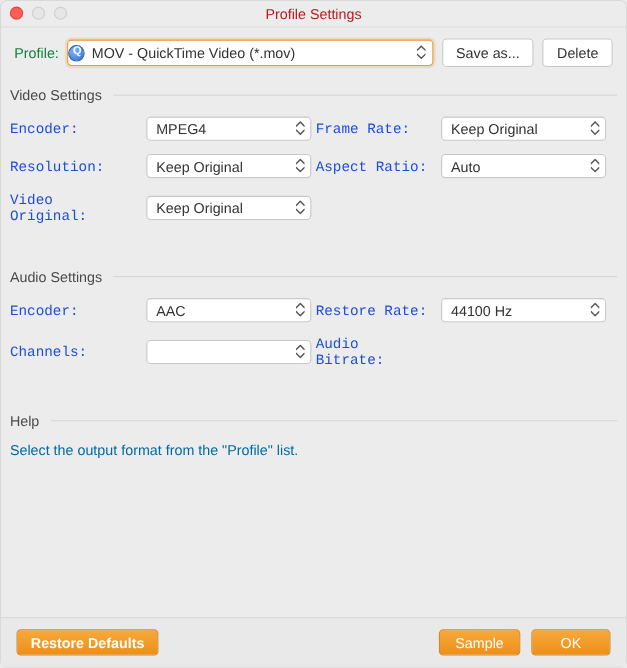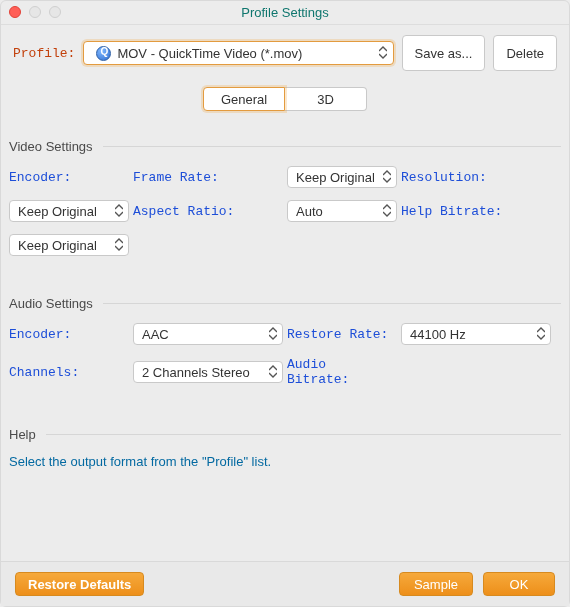--- a/index.html
+++ b/index.html
@@ -29,36 +29,36 @@
     position: absolute; left: 8px; top: 5px; display: flex; gap: 8px;
   }
   .traffic span {
     width: 12px; height: 12px; border-radius: 50%;
     display: inline-block;
   }
   .tl-close { background: #ff5f57; border: 0.5px solid #e24238; }
   .tl-min   { background: #e6e6e6; border: 0.5px solid #cfcfcf; }
   .tl-max   { background: #e6e6e6; border: 0.5px solid #cfcfcf; }
   .title {
-    width: 100%; text-align: center; font-size: 13px; color: #0f766e;
+    width: 100%; text-align: center; font-size: 13px; color: #b91c1c;
   }
 
   .toprow {
     display: flex; align-items: center; gap: 8px;
     padding: 10px 12px 8px 12px;
   }
-  .lbl-profile { color: #c2410c; font-family: Liberation Mono, monospace; }
+  .lbl-profile { color: #15803d; }
   .profile-select {
     flex: 1;
     height: 24px;
     border: 1px solid #e39b3f;
     border-radius: 4px;
     background: #fff;
     display: flex; align-items: center;
-    padding: 0 12px;
+    padding: 0 0;
     box-shadow: 0 0 0 2px rgba(241,162,61,0.25);
     position: relative;
   }
   .qicon {
     width: 15px; height: 15px; border-radius: 50%;
     background: radial-gradient(circle at 35% 30%, #7fb8ff, #2f6ed0);
     border: 1px solid #2c5fa6;
     margin-right: 6px;
     position: relative;
   }
@@ -66,21 +66,21 @@
     content:"Q"; position:absolute; left:3px; top:-1px;
     font-size:10px; font-weight:bold; color:#fff;
   }
   .profile-select .chev {
     position: absolute; right: 6px; top: 4px;
     display: flex; flex-direction: column; gap: 1px;
   }
   .chev svg { display:block; }
 
   .btn {
-    height: 36px;
+    height: 26px;
     border: 1px solid #c9c9c9;
     border-radius: 4px;
     background: #fff;
     padding: 0 12px;
     font-size: 13px;
     color: #333;
     display: inline-flex; align-items: center; justify-content: center;
     cursor: default;
     white-space: nowrap;
   }
@@ -188,33 +188,40 @@
           </svg>
         <svg width="8" height="6">
             <polyline points="0,1 4,5 8,1" fill="none" stroke="#555" stroke-width="1.3"></polyline>
           </svg>
       </span>
     </div>
     <div class="btn">Save as...</div>
     <div class="btn">Delete</div>
   </div>
 
-  <div class="segmented">
-    <div class="seg left active">General</div>
-    <div class="seg right">3D</div>
-  </div>
 
   <div class="content">
 
     <div class="group-head">
       <span class="gh-label">Video Settings</span>
       <span class="gh-line"></span>
     </div>
     <div class="form-grid">
       <span class="flabel">Encoder:</span>
+      <div class="select">
+        <span>MPEG4</span>
+        <span class="sch">
+          <svg width="8" height="6">
+              <polyline points="0,5 4,1 8,5" fill="none" stroke="#555" stroke-width="1.3"></polyline>
+            </svg>
+          <svg width="8" height="6">
+              <polyline points="0,1 4,5 8,1" fill="none" stroke="#555" stroke-width="1.3"></polyline>
+            </svg>
+        </span>
+      </div>
       <span class="flabel">Frame Rate:</span>
       <div class="select">
         <span>Keep Original</span>
         <span class="sch">
           <svg width="8" height="6">
               <polyline points="0,5 4,1 8,5" fill="none" stroke="#555" stroke-width="1.3"></polyline>
             </svg>
           <svg width="8" height="6">
               <polyline points="0,1 4,5 8,1" fill="none" stroke="#555" stroke-width="1.3"></polyline>
             </svg>
@@ -239,21 +246,21 @@
         <span class="sch">
           <svg width="8" height="6">
               <polyline points="0,5 4,1 8,5" fill="none" stroke="#555" stroke-width="1.3"></polyline>
             </svg>
           <svg width="8" height="6">
               <polyline points="0,1 4,5 8,1" fill="none" stroke="#555" stroke-width="1.3"></polyline>
             </svg>
         </span>
       </div>
 
-      <span class="flabel">Help Bitrate:</span>
+      <span class="flabel">Video Original:</span>
       <div class="select">
         <span>Keep Original</span>
         <span class="sch">
           <svg width="8" height="6">
               <polyline points="0,5 4,1 8,5" fill="none" stroke="#555" stroke-width="1.3"></polyline>
             </svg>
           <svg width="8" height="6">
               <polyline points="0,1 4,5 8,1" fill="none" stroke="#555" stroke-width="1.3"></polyline>
             </svg>
         </span>
@@ -289,21 +296,20 @@
               <polyline points="0,5 4,1 8,5" fill="none" stroke="#555" stroke-width="1.3"></polyline>
             </svg>
           <svg width="8" height="6">
               <polyline points="0,1 4,5 8,1" fill="none" stroke="#555" stroke-width="1.3"></polyline>
             </svg>
         </span>
       </div>
 
       <span class="flabel">Channels:</span>
       <div class="select">
-        <span>2 Channels Stereo</span>
         <span class="sch">
           <svg width="8" height="6">
               <polyline points="0,5 4,1 8,5" fill="none" stroke="#555" stroke-width="1.3"></polyline>
             </svg>
           <svg width="8" height="6">
               <polyline points="0,1 4,5 8,1" fill="none" stroke="#555" stroke-width="1.3"></polyline>
             </svg>
         </span>
       </div>
       <span class="flabel">Audio Bitrate:</span>

